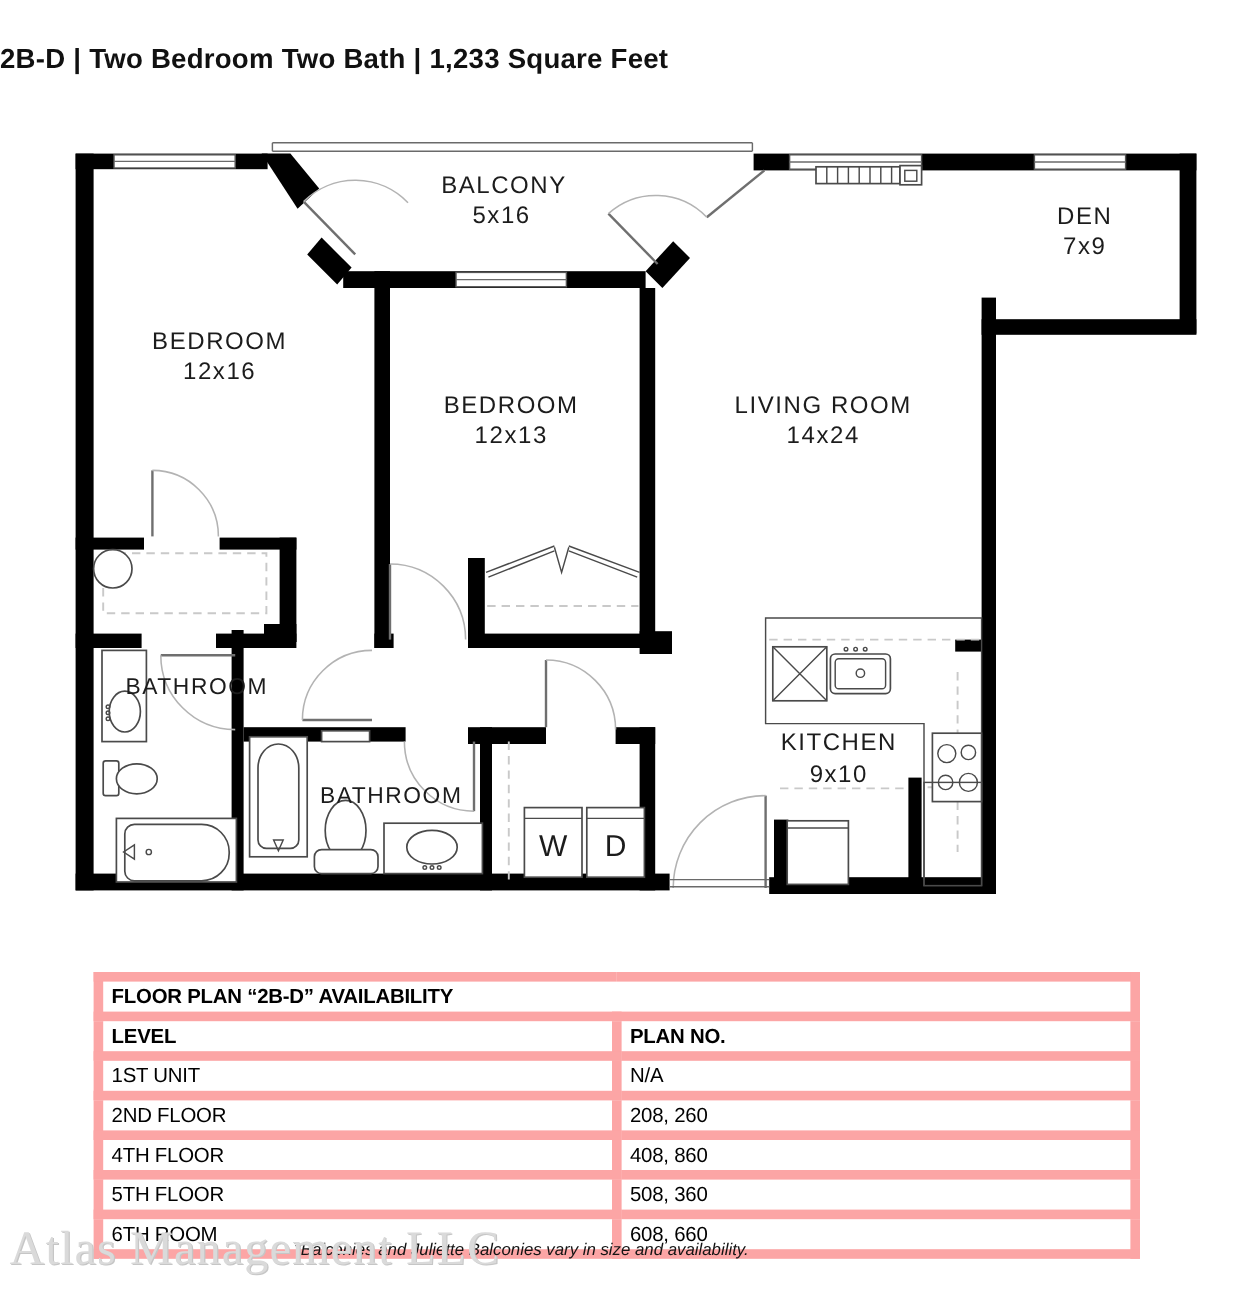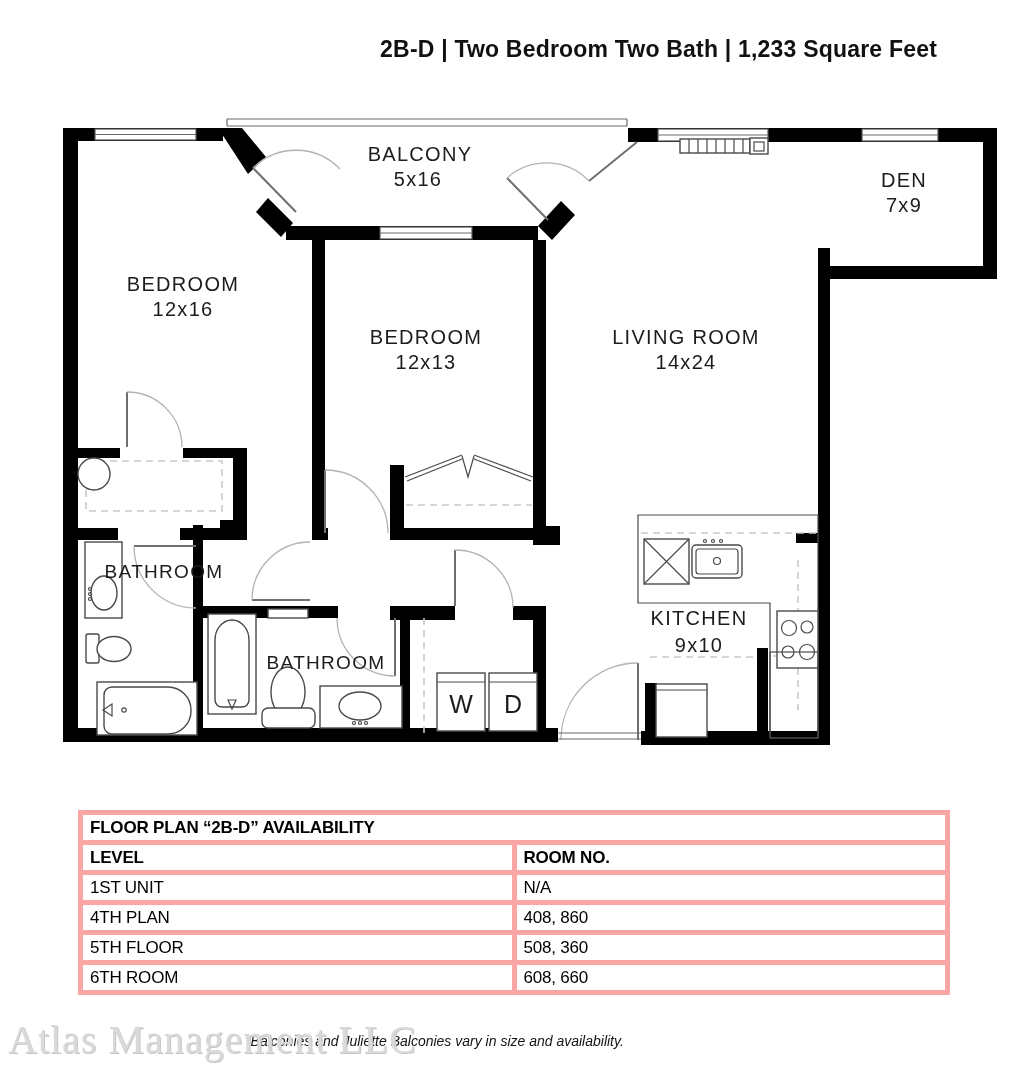--- a/index.html
+++ b/index.html
@@ -1,34 +1,34 @@
 <!DOCTYPE html>
 <html><head>
 <meta charset="utf-8">
 <style>
   html,body{margin:0;padding:0;background:#fff;}
   body{width:1029px;height:1080px;position:relative;font-family:"Liberation Sans",sans-serif;overflow:hidden;}
-  .page-title{position:absolute;top:36px;left:0;width:937px;text-align:right;
+  .page-title{position:absolute;top:36px;left:0;width:937px;text-align:left;
     font-size:23px;font-weight:bold;color:#111;letter-spacing:.2px;}
   #plan{position:absolute;left:0;top:0;}
   svg text{font-family:"Liberation Sans",sans-serif;fill:#1c1c1c;}
   .room-name,.room-dims{font-size:20px;letter-spacing:1.3px;text-anchor:middle;}
   .room-name.small{font-size:19px;}
   .wd-letter{font-size:25px;letter-spacing:0;text-anchor:middle;}
   .wall{fill:#000;stroke:none;}
   .thin{fill:#fff;stroke:#4a4a4a;stroke-width:1.4;}
   .thinline{fill:none;stroke:#4a4a4a;stroke-width:1.2;}
   .leaf{fill:none;stroke:#6f6f6f;stroke-width:2;}
   .arc{fill:none;stroke:#b3b3b3;stroke-width:1.3;}
   .dash{fill:none;stroke:#c9c9c9;stroke-width:1.6;stroke-dasharray:7 5;}
   .winline{fill:none;stroke:#6a6a6a;stroke-width:1.2;}
   .winbox{fill:#fff;stroke:#555;stroke-width:1.2;}
   .avail-table{position:absolute;left:78px;top:810px;width:872px;border-collapse:collapse;
     table-layout:fixed;font-size:17px;color:#000;}
-  .avail-table td{border:5px solid #fca5a5;height:25px;padding:0 0 0 7px;vertical-align:middle;
+  .avail-table td{border:8px solid #fca5a5;height:25px;padding:0 0 0 7px;vertical-align:middle;
     letter-spacing:-0.2px;white-space:nowrap;}
   .avail-table .t-title{font-weight:bold;}
   .avail-table .t-head{font-weight:bold;}
   .col-level{width:120px;}
   .footnote{position:absolute;top:1033px;left:0;width:869px;text-align:center;
     font-size:14px;font-style:italic;color:#141414;}
   .watermark{position:absolute;left:8px;top:1016px;font-family:"Liberation Serif",serif;
     font-size:40px;color:#dadada;text-shadow:1px 1px 0 #c6c6c6;letter-spacing:1px;white-space:nowrap;}
 </style>
 </head>
@@ -228,28 +228,32 @@
   </g>
 </svg>
 
 <table class="avail-table">
   <tbody>
     <tr>
       <td class="t-title" colspan="2">FLOOR PLAN “2B-D” AVAILABILITY</td>
     </tr>
     <tr>
       <td class="t-head col-level">LEVEL</td>
-      <td class="t-head">ROOM NO.</td>
+      <td class="t-head">PLAN NO.</td>
     </tr>
     <tr>
       <td>1ST UNIT</td>
       <td>N/A</td>
     </tr>
     <tr>
-      <td>4TH PLAN</td>
+      <td>2ND FLOOR</td>
+      <td>208, 260</td>
+    </tr>
+    <tr>
+      <td>4TH FLOOR</td>
       <td>408, 860</td>
     </tr>
     <tr>
       <td>5TH FLOOR</td>
       <td>508, 360</td>
     </tr>
     <tr>
       <td>6TH ROOM</td>
       <td>608, 660</td>
     </tr>

